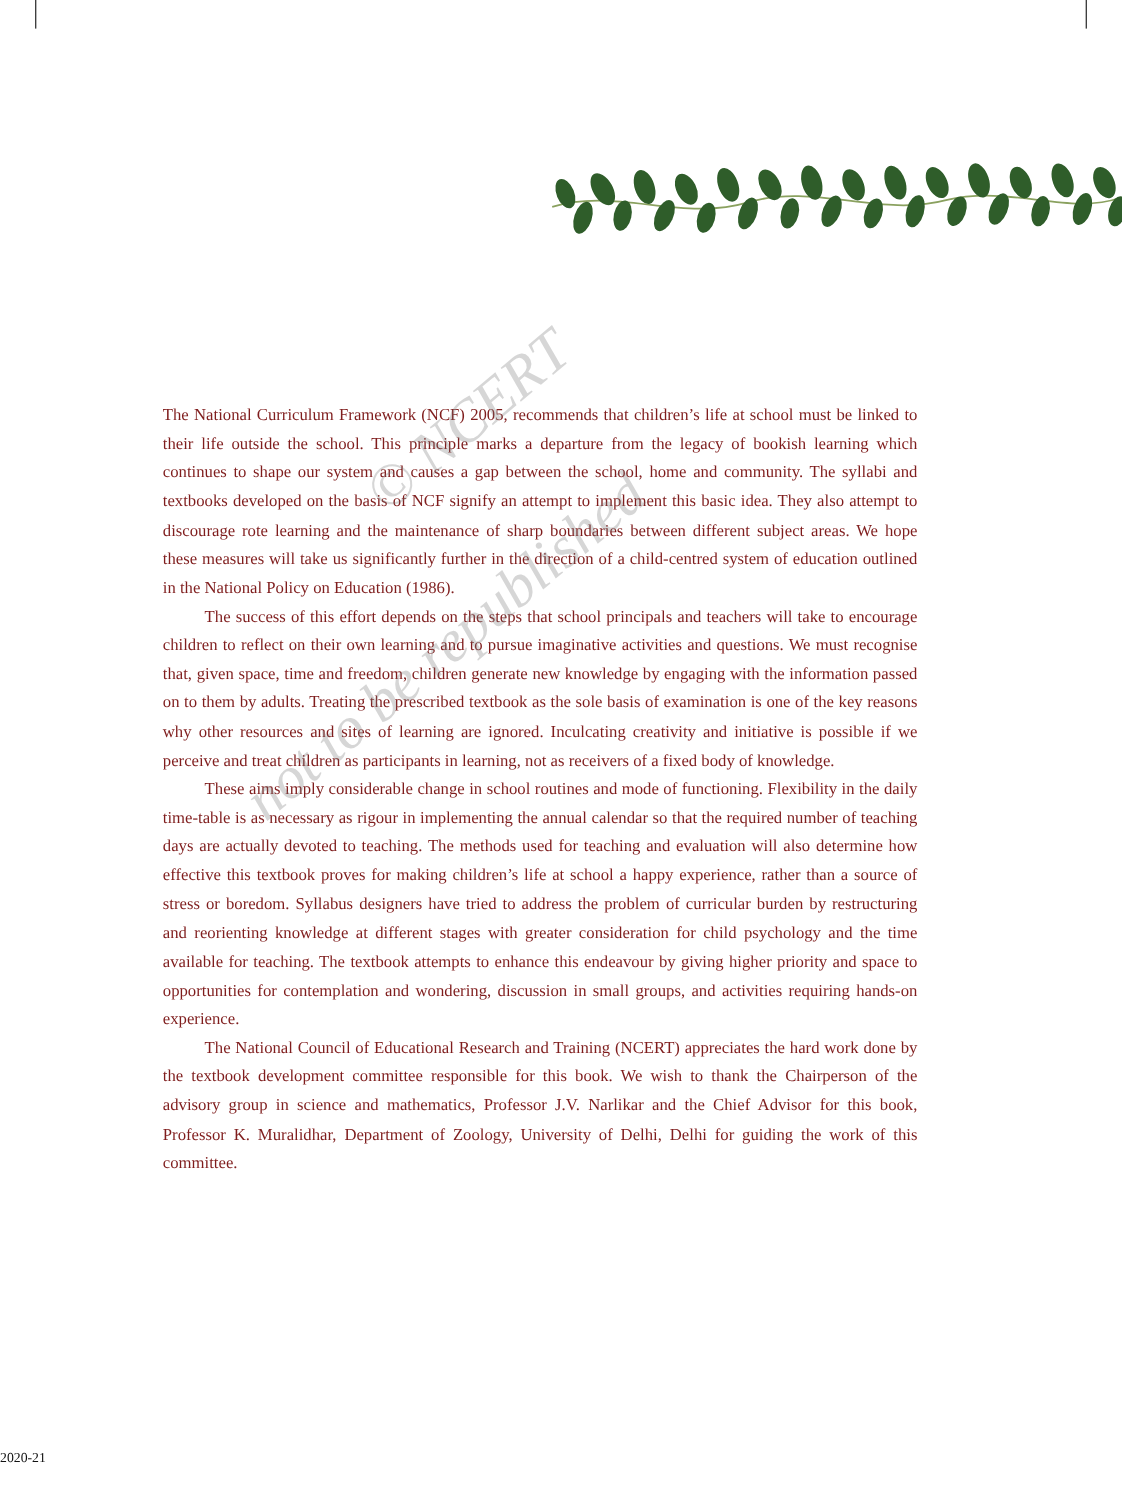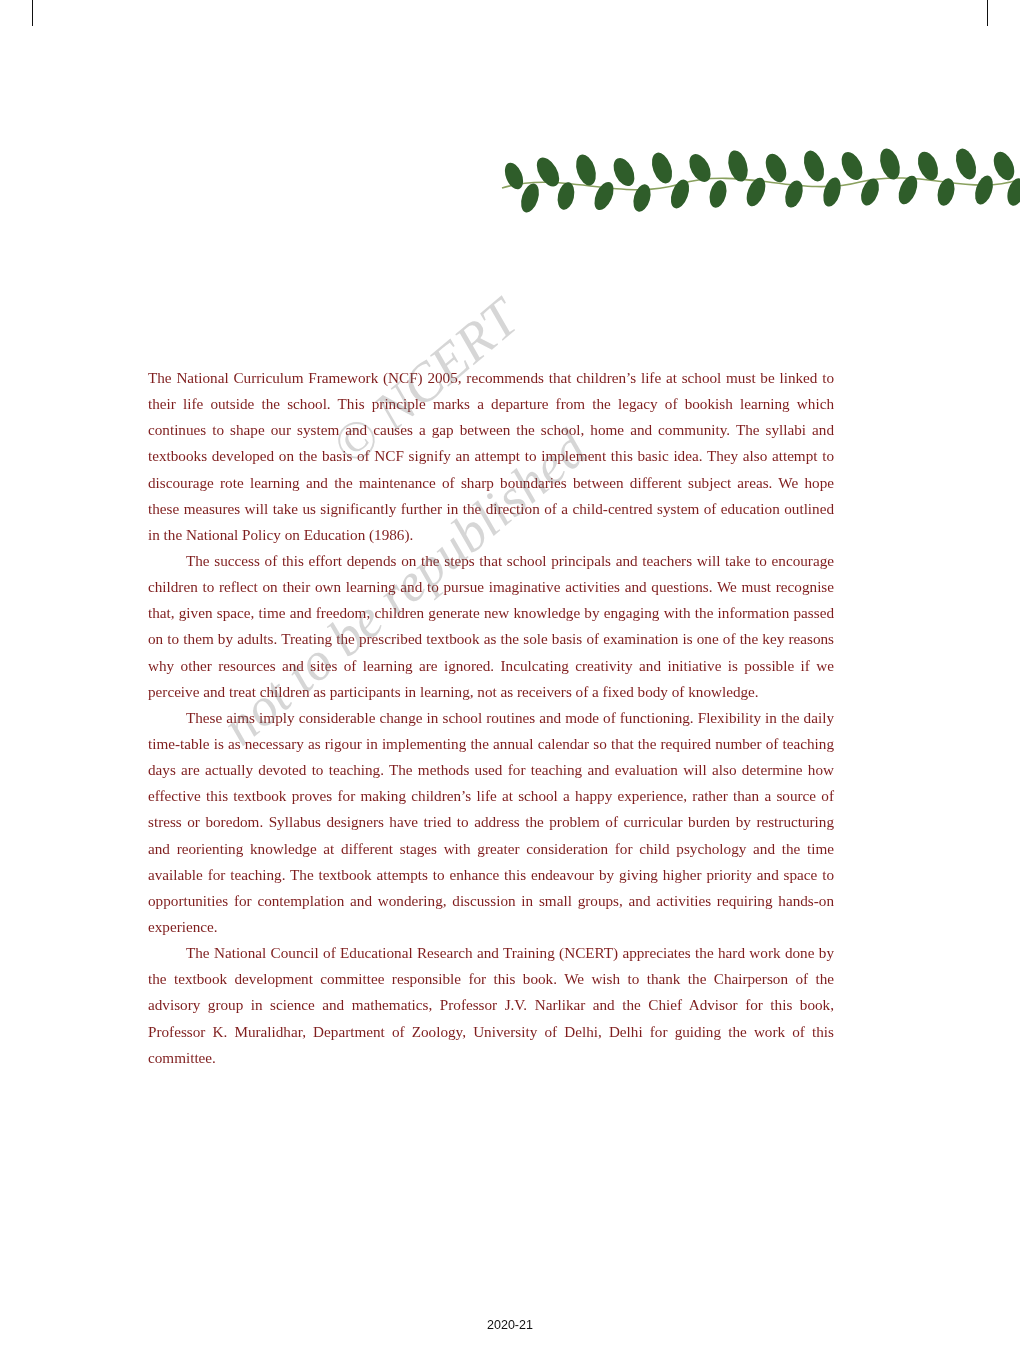--- a/index.html
+++ b/index.html
@@ -109,23 +109,22 @@
     transform: rotate(-40deg);
     transform-origin: left top;
   }
 
   
   .footer {
     position: absolute;
     left: 0;
     right: 0;
     top: 1318px;
-    text-align: center;
     font-size: 12.5px;
-    font-family: Liberation Sans, sans-serif;
+    font-family: Liberation Serif, serif;
     color: #111;
   }
 </style>
 </head>
 <body>
 
 <div class="page">
 
   <div class="crop-mark crop-left"></div>
   <div class="crop-mark crop-right"></div>

